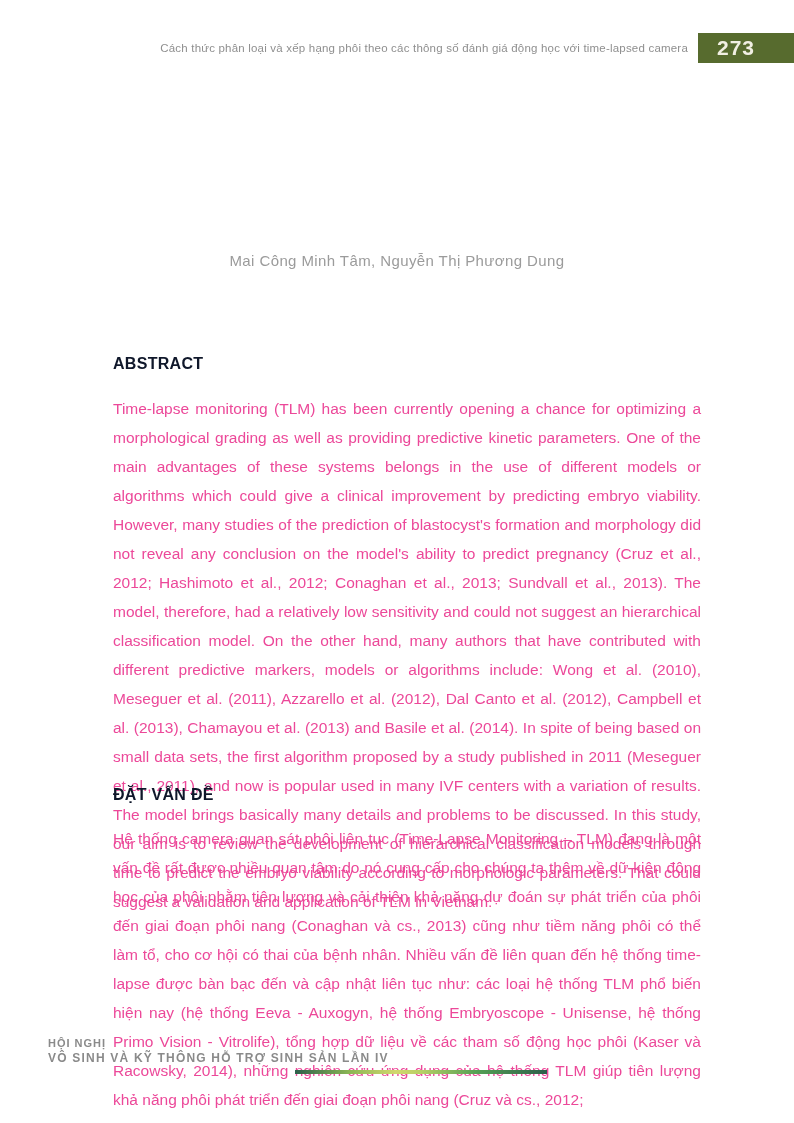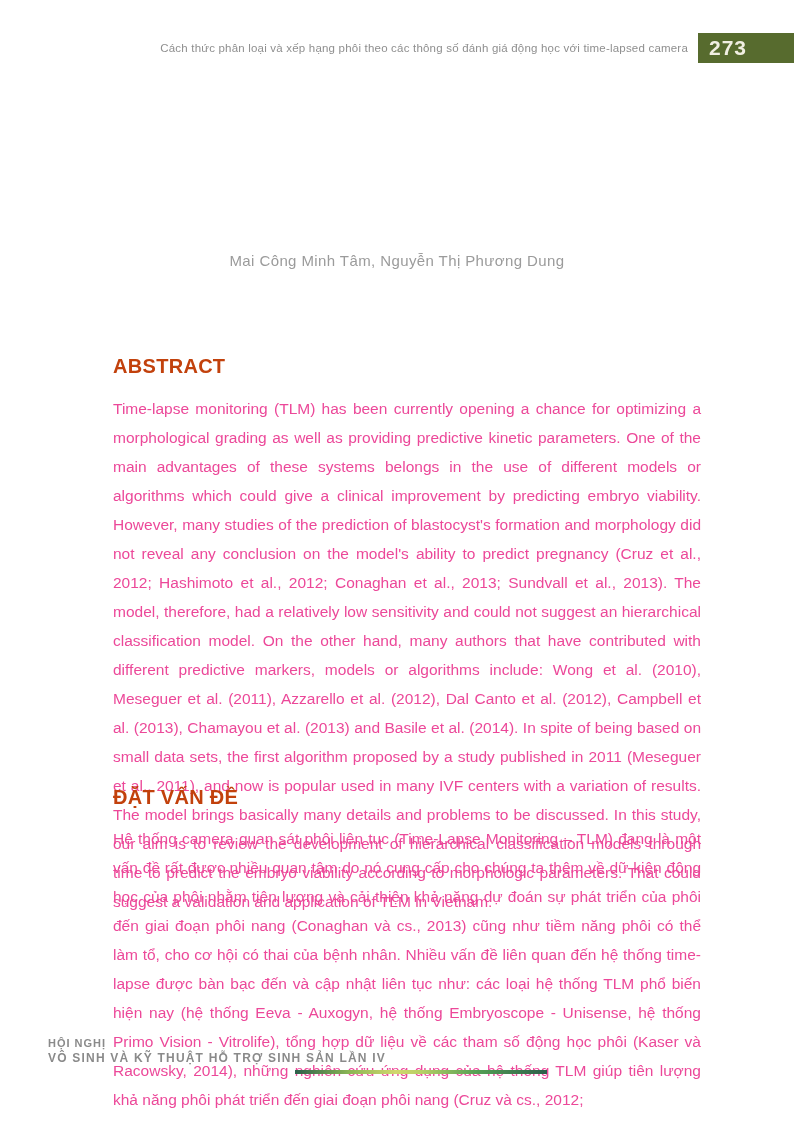--- a/index.html
+++ b/index.html
@@ -40,21 +40,21 @@
   }
   .page-number-box {
     width: 96px;
     height: 30px;
     background: #576b2e;
     color: #f1efe2;
     font-size: 21px;
     font-weight: bold;
     display: flex;
     align-items: center;
-    padding-left: 11px;
+    padding-left: 19px;
     letter-spacing: 1px;
   }
 
   
   .title-block {
     position: absolute;
     top: 104px;
     left: 40px;
     right: 40px;
     text-align: center;
@@ -78,23 +78,23 @@
   }
 
   
   .content {
     position: absolute;
     left: 113px;
     width: 588px;
     top: 0;
   }
   .section-heading {
-    font-size: 20px;
+    font-size: 16px;
     font-weight: bold;
-    color: #c2410c;
+    color: #0f172a;
     letter-spacing: 0.3px;
   }
   .heading-abstract { position: absolute; top: 355px; }
   .heading-intro   { position: absolute; top: 786px; }
   .para {
     position: absolute;
     width: 588px;
     text-align: justify;
     font-size: 15.5px;
     line-height: 29px;
@@ -161,17 +161,17 @@
   <div class="content">
     <h2 class="section-heading heading-abstract">ABSTRACT</h2>
     <p class="para para-abstract">Time-lapse monitoring (TLM) has been currently opening a chance for optimizing a morphological grading as well as providing predictive kinetic parameters. One of the main advantages of these systems belongs in the use of different models or algorithms which could give a clinical improvement by predicting embryo viability. However, many studies of the prediction of blastocyst's formation and morphology did not reveal any conclusion on the model's ability to predict pregnancy (Cruz et al., 2012; Hashimoto et al., 2012; Conaghan et al., 2013; Sundvall et al., 2013). The model, therefore, had a relatively low sensitivity and could not suggest an hierarchical classification model. On the other hand, many authors that have contributed with different predictive markers, models or algorithms include: Wong et al. (2010), Meseguer et al. (2011), Azzarello et al. (2012), Dal Canto et al. (2012), Campbell et al. (2013), Chamayou et al. (2013) and Basile et al. (2014). In spite of being based on small data sets, the first algorithm proposed by a study published in 2011 (Meseguer et al., 2011), and now is popular used in many IVF centers with a variation of results. The model brings basically many details and problems to be discussed. In this study, our aim is to review the development of hierarchical classification models through time to predict the embryo viability according to morphologic parameters. That could suggest a validation and application of TLM in Vietnam.</p>
 
     <h2 class="section-heading heading-intro">ĐẶT VẤN ĐỀ</h2>
     <p class="para para-intro"><span>Hệ thống camera quan sát phôi liên tục (Time-Lapse Monitoring – TLM) đang là một vấn đề rất được nhiều quan tâm do nó cung cấp cho chúng ta thêm về dữ kiện động học của phôi nhằm tiên lượng và cải thiện khả năng dự đoán sự phát triển của phôi đến giai đoạn phôi nang (Conaghan và cs., 2013) cũng như tiềm năng phôi có thể làm tổ, cho cơ hội có thai của bệnh nhân. Nhiều vấn đề liên quan đến hệ thống time-lapse được bàn bạc đến và cập nhật liên tục như: các loại hệ thống TLM phổ biến hiện nay (hệ thống </span><span class="bold">Eeva - Auxogyn</span><span>, hệ thống </span><span class="bold">Embryoscope - Unisense</span><span>, hệ thống </span><span class="bold">Primo Vision - Vitrolife</span><span>), tổng hợp dữ liệu về các tham số động học phôi (Kaser và Racowsky, 2014), những nghiên cứu ứng dụng của hệ thống TLM giúp tiên lượng khả năng phôi phát triển đến giai đoạn phôi nang (Cruz và cs., 2012;</span></p>
   </div>
 
   <div class="footer">
     <div class="footer-line1">HỘI NGHỊ</div>
-    <div class="footer-line2">VÔ SINH VÀ KỸ THUẬT HỖ TRỢ SINH SẢN LẦN IV</div>
+    <div class="footer-line2">VÔ SINH VÀ KỸ THÔNG HỖ TRỢ SINH SẢN LẦN IV</div>
     <div class="footer-gradient"></div>
   </div>
 
 </div>
 
 </body></html>

